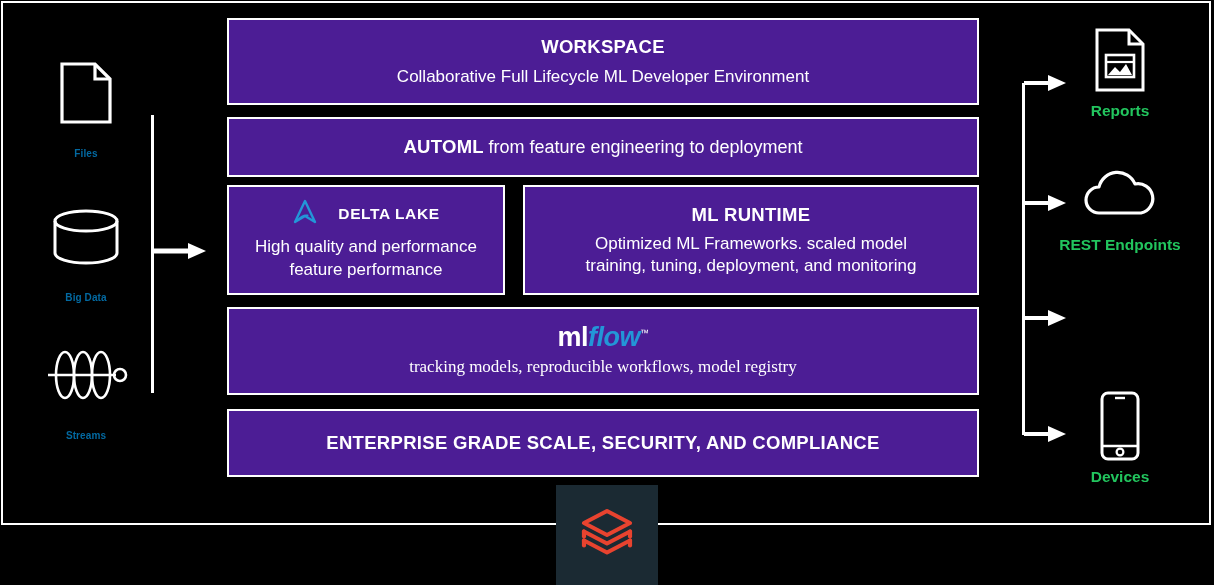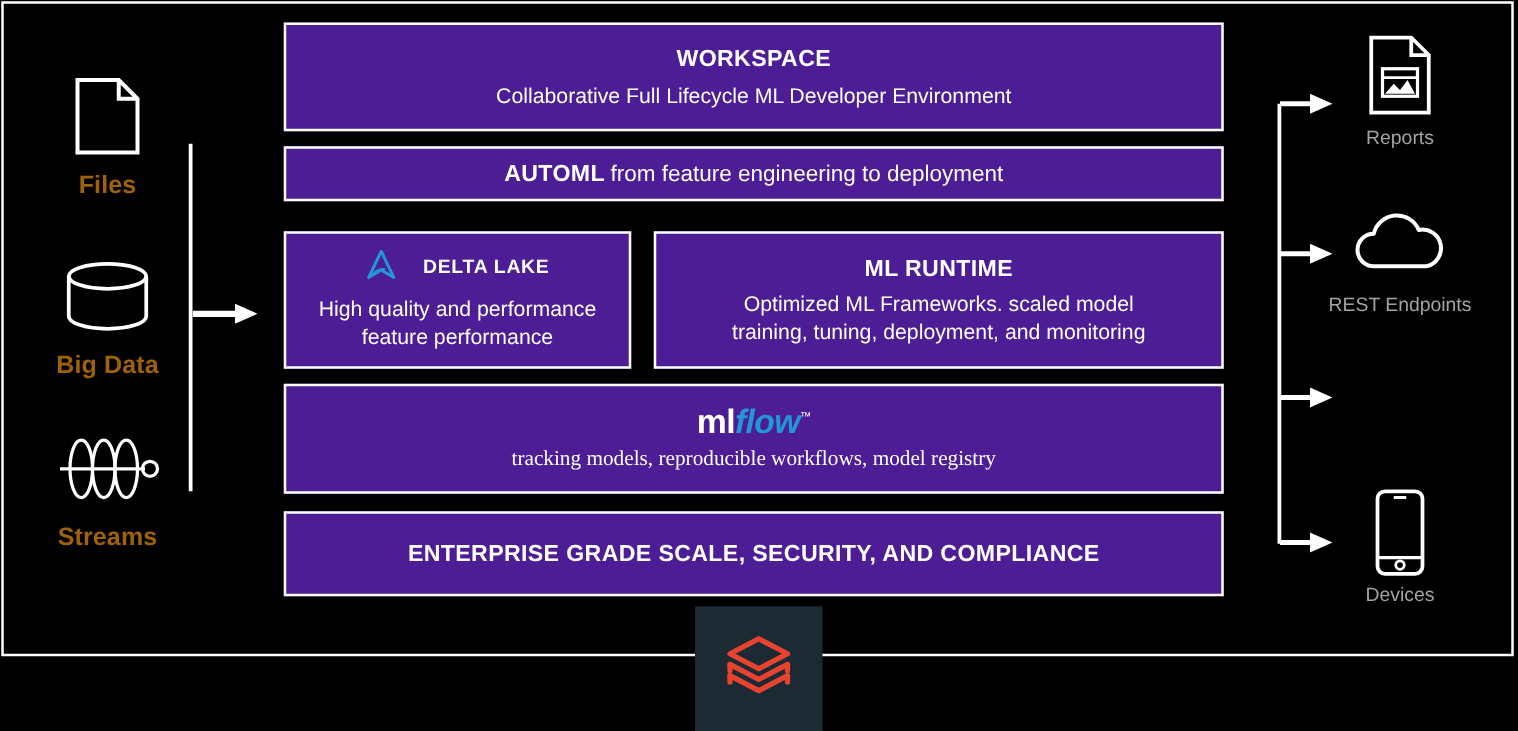--- a/index.html
+++ b/index.html
@@ -39,25 +39,25 @@
     text-align: center;
     color: #ffffff;
   }
   .source .glyph {
     height: 74px;
     display: flex;
     align-items: center;
     justify-content: center;
   }
   .source .caption {
-    margin-top: 7px;
-    font-size: 20px;
+    margin-top: 18px;
+    font-size: 10px;
     font-weight: 700;
     letter-spacing: .1px;
-    color: #a16207;
+    color: #0369a1;
   }
 
   #src-files   { left: 26px; top: 56px; }
   #src-bigdata { left: 26px; top: 200px; }
   #src-streams { left: 26px; top: 338px; }
 
   
   .left-spine {
     position: absolute;
     left: 151px;
@@ -104,21 +104,21 @@
     font-size: 18.5px;
     font-weight: 700;
     letter-spacing: .3px;
   }
   .card .inline-rest {
     font-size: 18px;
     font-weight: 400;
   }
 
   #card-workspace { left: 227px; top: 18px;  width: 752px; height: 87px; }
-  #card-automl    { left: 227px; top: 117px; width: 752px; height: 44px; }
+  #card-automl    { left: 227px; top: 117px; width: 752px; height: 60px; }
   #card-delta     { left: 227px; top: 185px; width: 278px; height: 110px; }
   #card-runtime   { left: 523px; top: 185px; width: 456px; height: 110px; }
   #card-mlflow    { left: 227px; top: 307px; width: 752px; height: 88px; }
   #card-enterprise{ left: 227px; top: 409px; width: 752px; height: 68px; }
 
   
   .delta-lockup {
     display: flex;
     align-items: center;
     justify-content: center;
@@ -172,22 +172,22 @@
   }
   .output .glyph {
     height: 72px;
     display: flex;
     align-items: center;
     justify-content: center;
   }
   .output .caption {
     margin-top: 6px;
     font-size: 15.5px;
-    font-weight: 400;
-    color: #a3a3a3;
+    font-weight: 700;
+    color: #22c55e;
   }
   #out-reports { left: 1035px; top: 24px; }
   #out-rest    { left: 1035px; top: 158px; }
   #out-batch   { left: 1035px; top: 274px; }
   #out-devices { left: 1035px; top: 390px; }
 
   
   .brand-tile {
     position: absolute;
     left: 556px;

